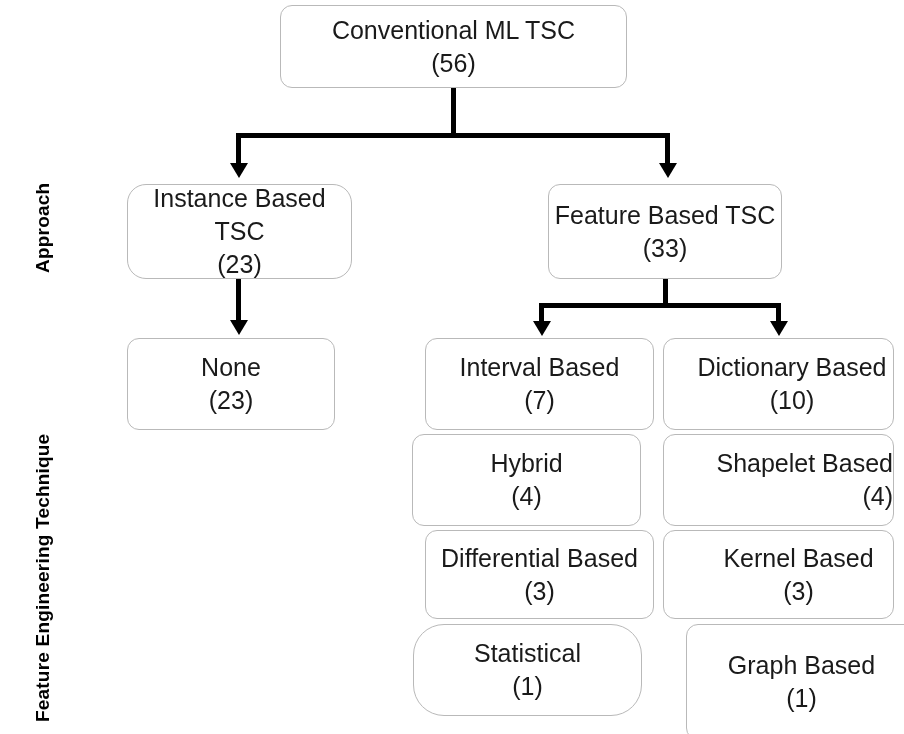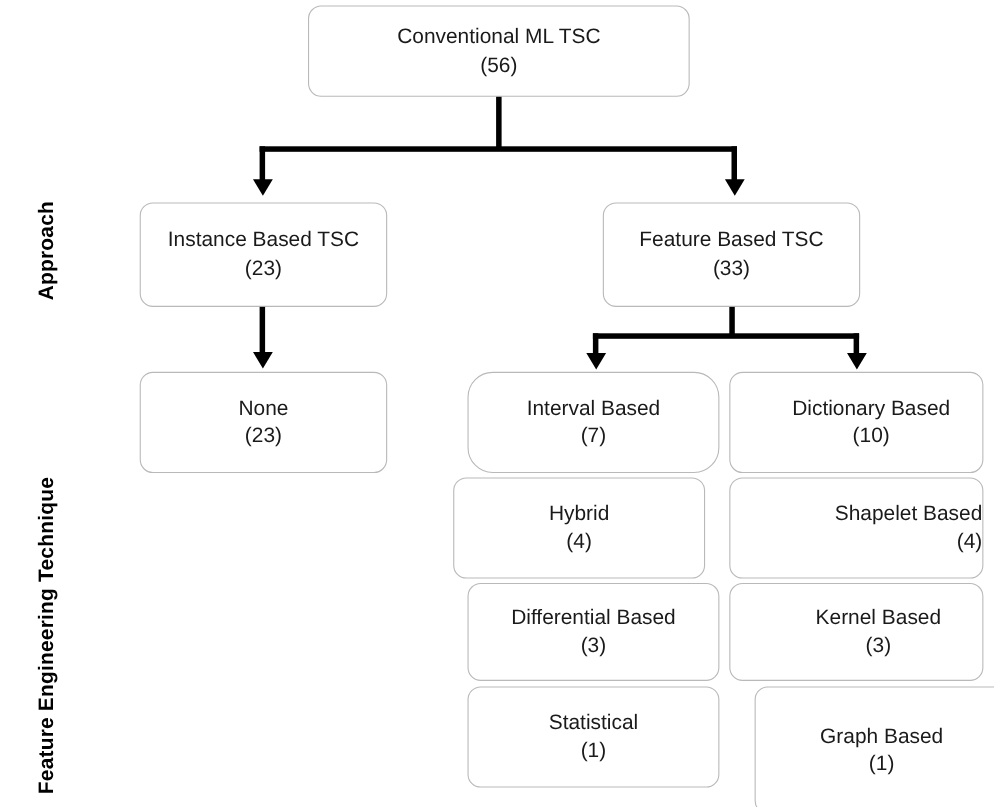--- a/index.html
+++ b/index.html
@@ -36,21 +36,21 @@
     position: absolute;
     box-sizing: border-box;
     border: 1.6px solid #b9b9b9;
     border-radius: 12px;
     background: #ffffff;
     display: flex;
     flex-direction: column;
     align-items: center;
     justify-content: center;
     text-align: center;
-    font-size: 19px;
+    font-size: 25px;
     line-height: 1.32;
     color: #1a1a1a;
   }
   .node .title { display: block; }
   .node .count { display: block; }
 
   
   .conn {
     position: absolute;
     background: #000000;
@@ -80,58 +80,58 @@
     <span class="count">(56)</span>
   </div>
 
   <div class="conn vline" style="left:451px; top:88px; height:49px;"></div>
   <div class="conn hline" style="left:236px; top:133px; width:434px;"></div>
   <div class="conn vline" style="left:236px; top:133px; height:32px;"></div>
   <div class="arrowhead" style="left:229.5px; top:163px;"></div>
   <div class="conn vline" style="left:665px; top:133px; height:32px;"></div>
   <div class="arrowhead" style="left:658.5px; top:163px;"></div>
 
-  <div class="node" style="left:127px; top:184px; width:225px; height:95px;">
+  <div class="node" style="left:127px; top:184px; width:225px; height:95px;border-radius:19px;">
     <span class="title">Instance Based TSC</span>
     <span class="count">(23)</span>
   </div>
 
   <div class="node" style="left:548px; top:184px; width:234px; height:95px;">
     <span class="title">Feature Based TSC</span>
     <span class="count">(33)</span>
   </div>
 
   <div class="conn vline" style="left:236px; top:279px; height:44px;"></div>
   <div class="arrowhead" style="left:229.5px; top:320px;"></div>
 
   <div class="conn vline" style="left:663px; top:279px; height:28px;"></div>
   <div class="conn hline" style="left:539px; top:303px; width:242px;"></div>
   <div class="conn vline" style="left:539px; top:303px; height:21px;"></div>
   <div class="arrowhead" style="left:532.5px; top:321px;"></div>
   <div class="conn vline" style="left:776px; top:303px; height:21px;"></div>
   <div class="arrowhead" style="left:769.5px; top:321px;"></div>
 
-  <div class="node" style="left:127px; top:338px; width:225px; height:92px;">
+  <div class="node" style="left:127px; top:338px; width:208px; height:92px;">
     <span class="title">None</span>
     <span class="count">(23)</span>
   </div>
 
-  <div class="node" style="left:425px; top:338px; width:229px; height:92px;border-radius:23px;">
+  <div class="node" style="left:425px; top:338px; width:229px; height:92px;">
     <span class="title">Interval Based</span>
     <span class="count">(7)</span>
   </div>
   <div class="node" style="left:412px; top:434px; width:229px; height:92px;">
     <span class="title">Hybrid</span>
     <span class="count">(4)</span>
   </div>
   <div class="node" style="left:425px; top:530px; width:229px; height:89px;">
     <span class="title">Differential Based</span>
     <span class="count">(3)</span>
   </div>
-  <div class="node" style="left:425px; top:624px; width:229px; height:92px;">
+  <div class="node" style="left:413px; top:624px; width:229px; height:92px;border-radius:31px;">
     <span class="title">Statistical</span>
     <span class="count">(1)</span>
   </div>
 
   <div class="node" style="left:663px; top:338px; width:231px; height:92px;padding-left:27px;">
     <span class="title">Dictionary Based</span>
     <span class="count">(10)</span>
   </div>
   <div class="node" style="left:663px; top:434px; width:231px; height:92px;align-items:flex-end;">
     <span class="title">Shapelet Based</span>

